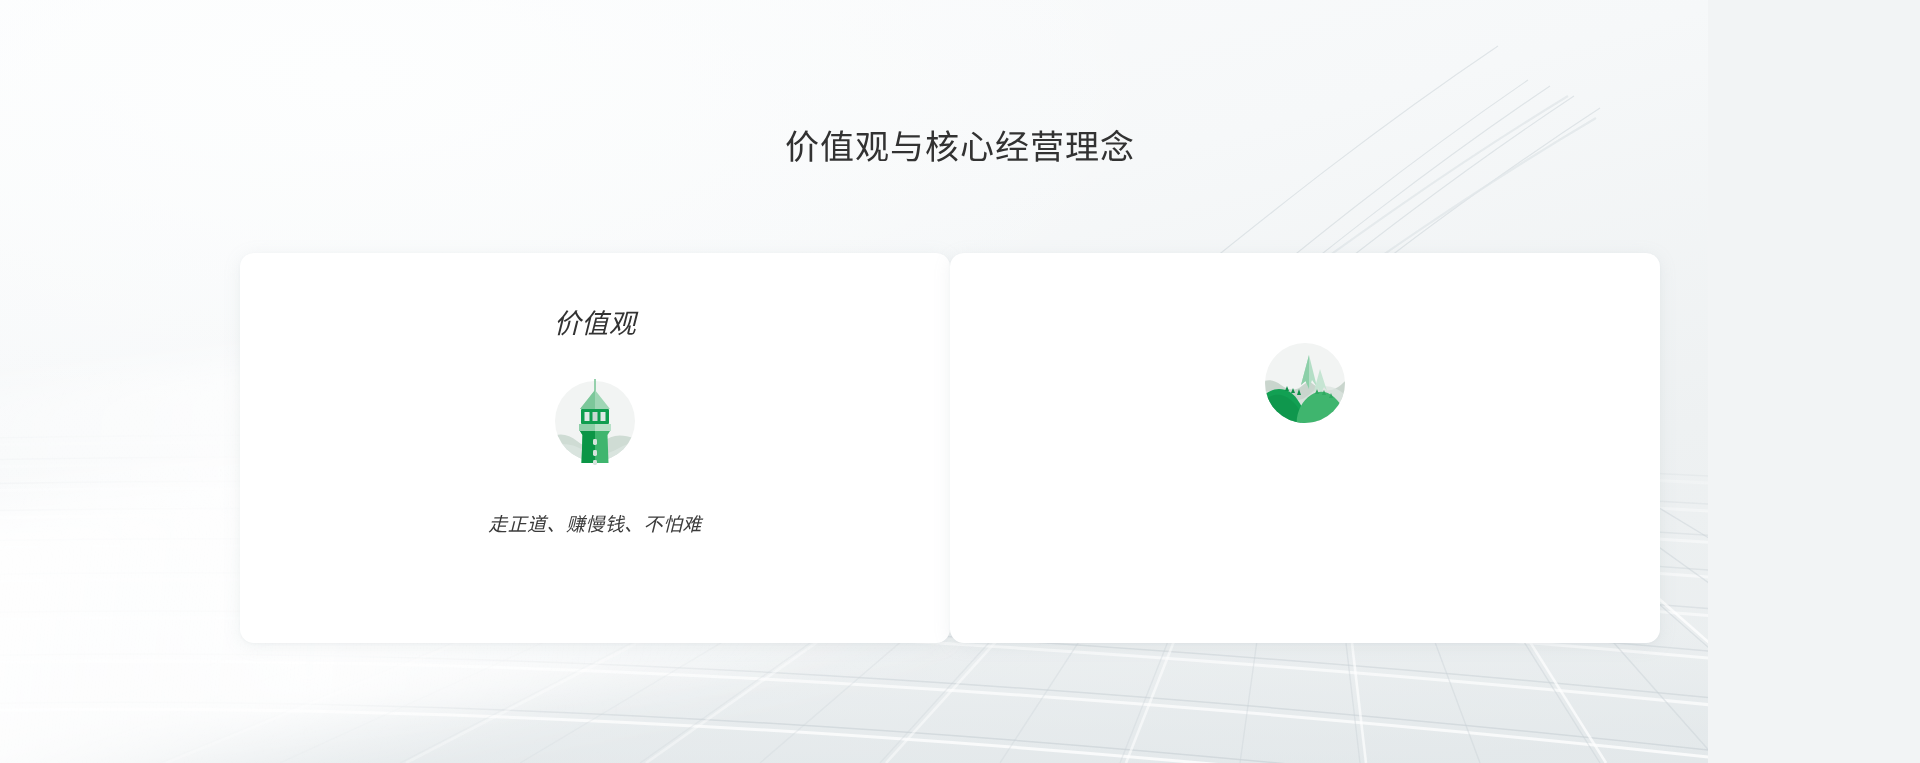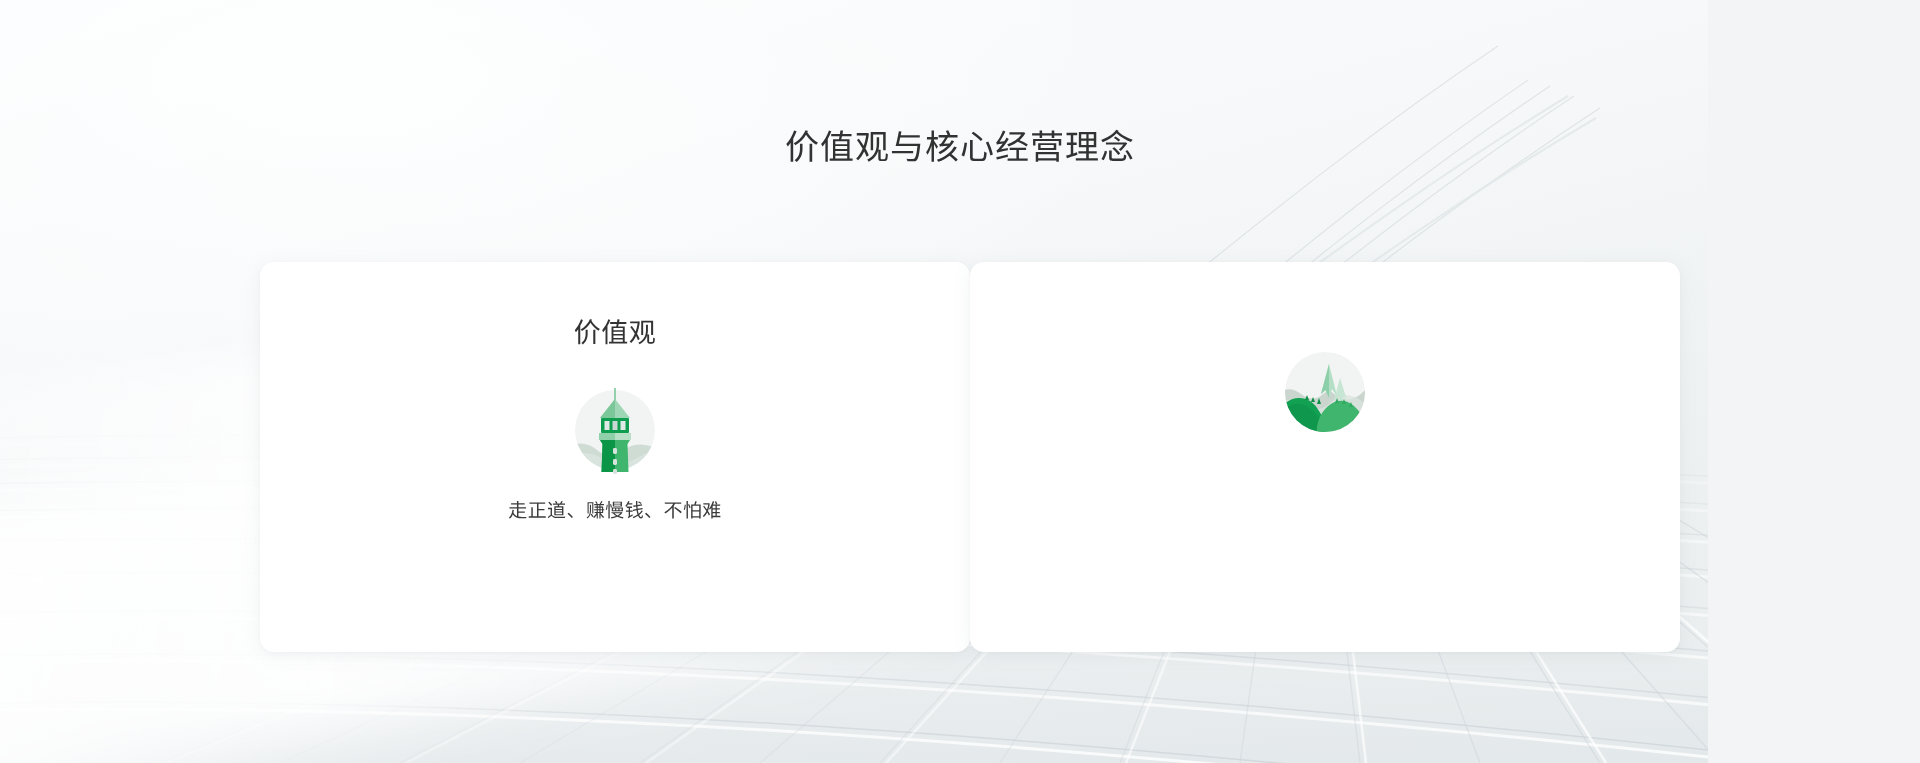--- a/index.html
+++ b/index.html
@@ -73,27 +73,28 @@
     line-height: 48px;
     letter-spacing: 1px;
     color: #323232;
     font-weight: 400;
     z-index: 5;
   }
 
   
   .cards {
     position: absolute;
-    top: 262px;
+    top: 253px;
     left: 240px;
     width: 1440px;
     height: 390px;
     display: flex;
-    justify-content: flex-end;
+    justify-content: flex-start;
     z-index: 4;
+    font-style: italic;
   }
 
   .card {
     width: 710px;
     height: 390px;
     background: #ffffff;
     border-radius: 14px;
     box-shadow: 0 3px 18px rgba(150,163,170,.13), 0 1px 3px rgba(150,163,170,.07);
     display: flex;
     flex-direction: column;
@@ -111,21 +112,21 @@
   }
 
   .card-icon {
     margin-top: 28px;
     width: 96px;
     height: 96px;
     display: block;
   }
 
   .card-desc {
-    margin-top: 20px;
+    margin-top: 43px;
     font-size: 19px;
     line-height: 30px;
     color: #3b3b3b;
     font-weight: 400;
     letter-spacing: .4px;
     text-align: center;
   }
 </style>
 </head>
 <body>

